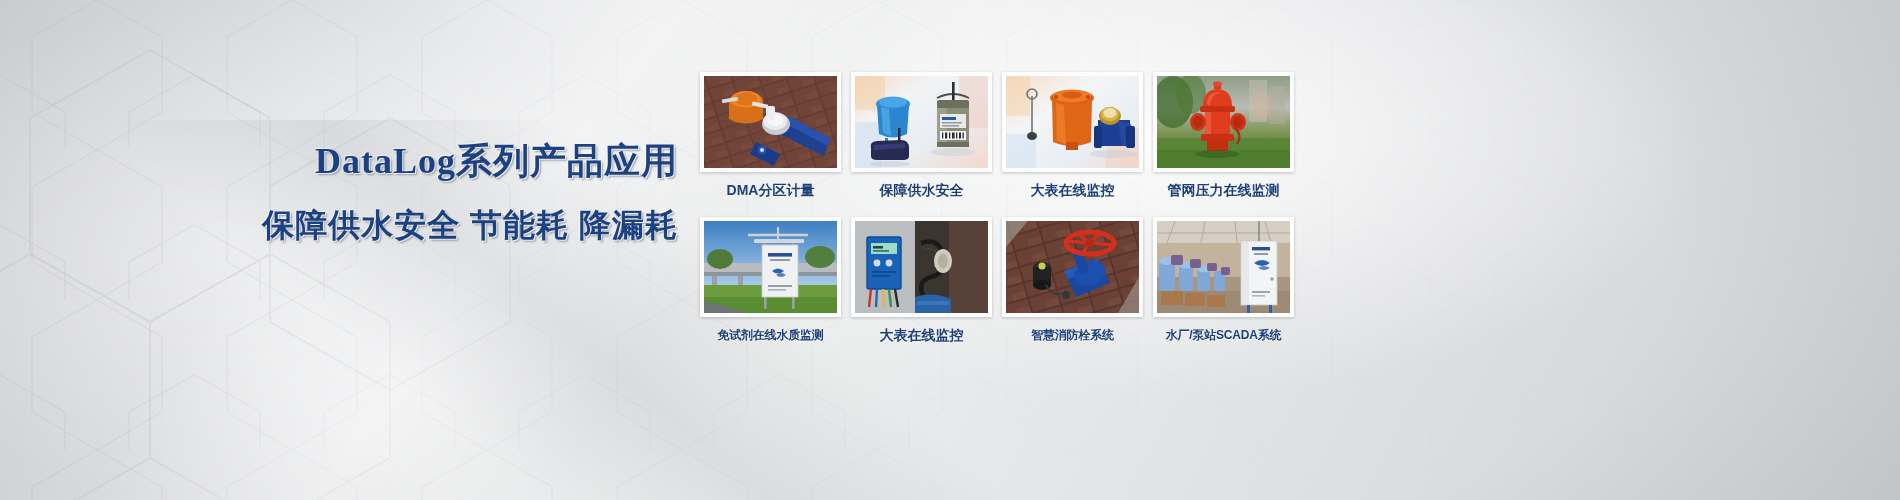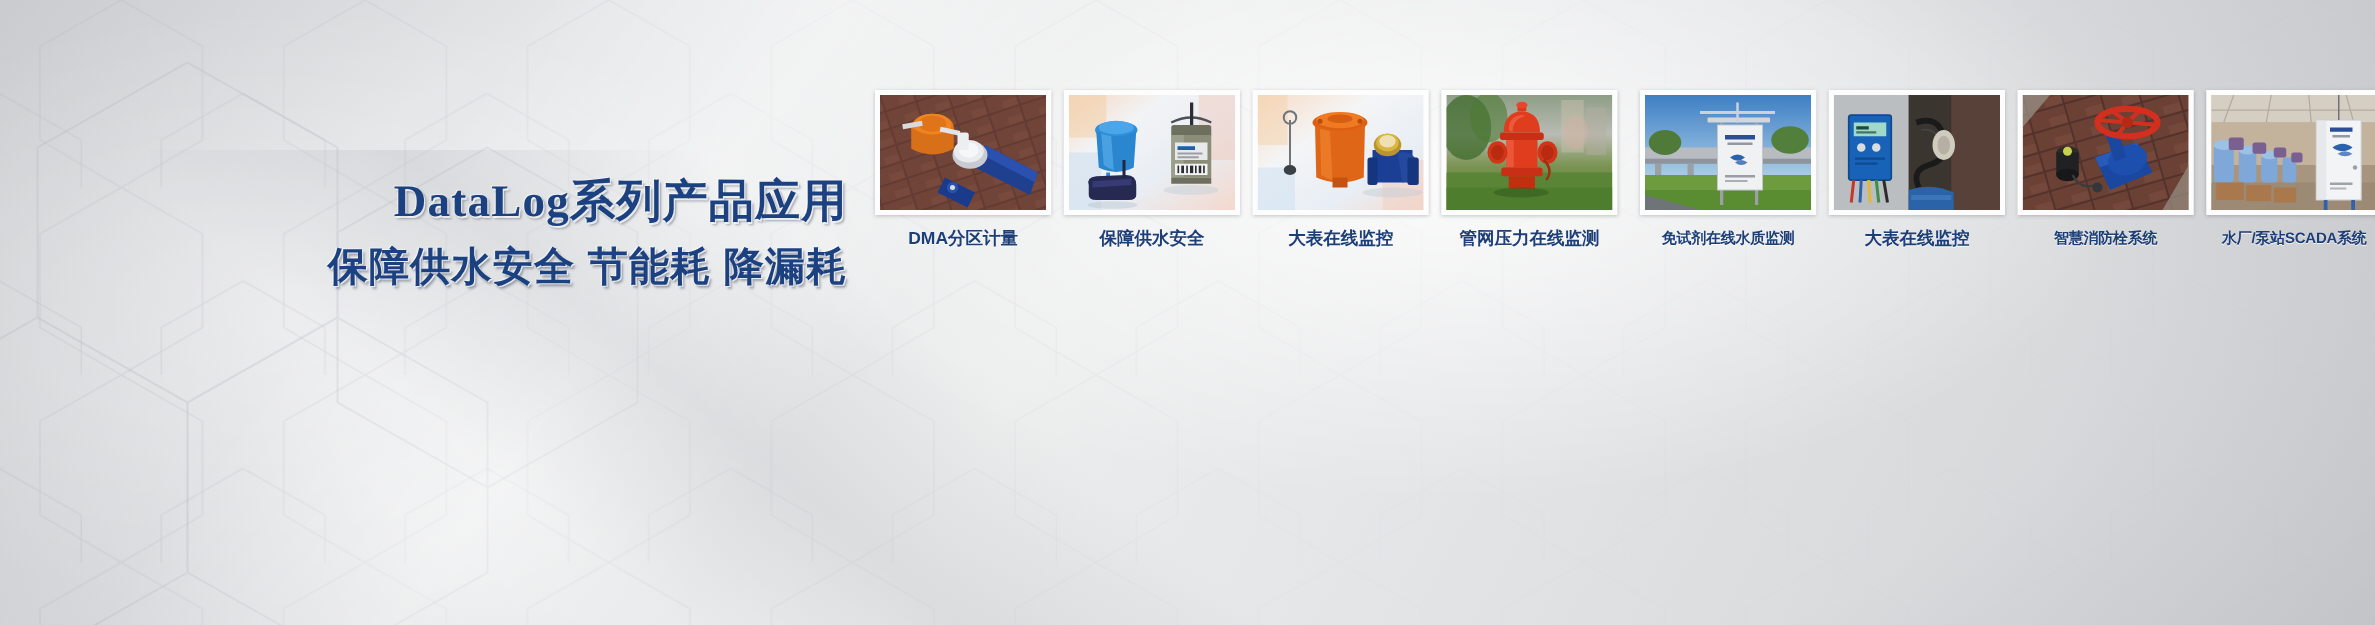--- a/index.html
+++ b/index.html
@@ -73,36 +73,37 @@
     white-space: nowrap;
     text-shadow:
        1px 1px 0 rgba(255,255,255,0.75),
        2px 2px 2px rgba(60,70,90,0.45),
       -1px -1px 0 rgba(255,255,255,0.45);
   }
   #headline-line-1 {
     font-family: "Liberation Serif", "DejaVu Serif", serif;
     font-size: 36px;
     line-height: 46px;
-    margin-bottom: 4px;
+    margin-bottom: 16px;
   }
   #headline-line-2 {
     font-family: "Liberation Sans", "DejaVu Sans", sans-serif;
     font-size: 32px;
     line-height: 50px;
   }
 
   
   #product-grid {
     position: absolute;
     left: 700px;
     top: 72px;
     width: 600px;
     z-index: 6;
     display: flex;
+    flex-direction: column;
     gap: 18px;
   }
   .product-row {
     display: flex;
     gap: 10px;
   }
   .product-card {
     width: 141px;
     display: flex;
     flex-direction: column;

